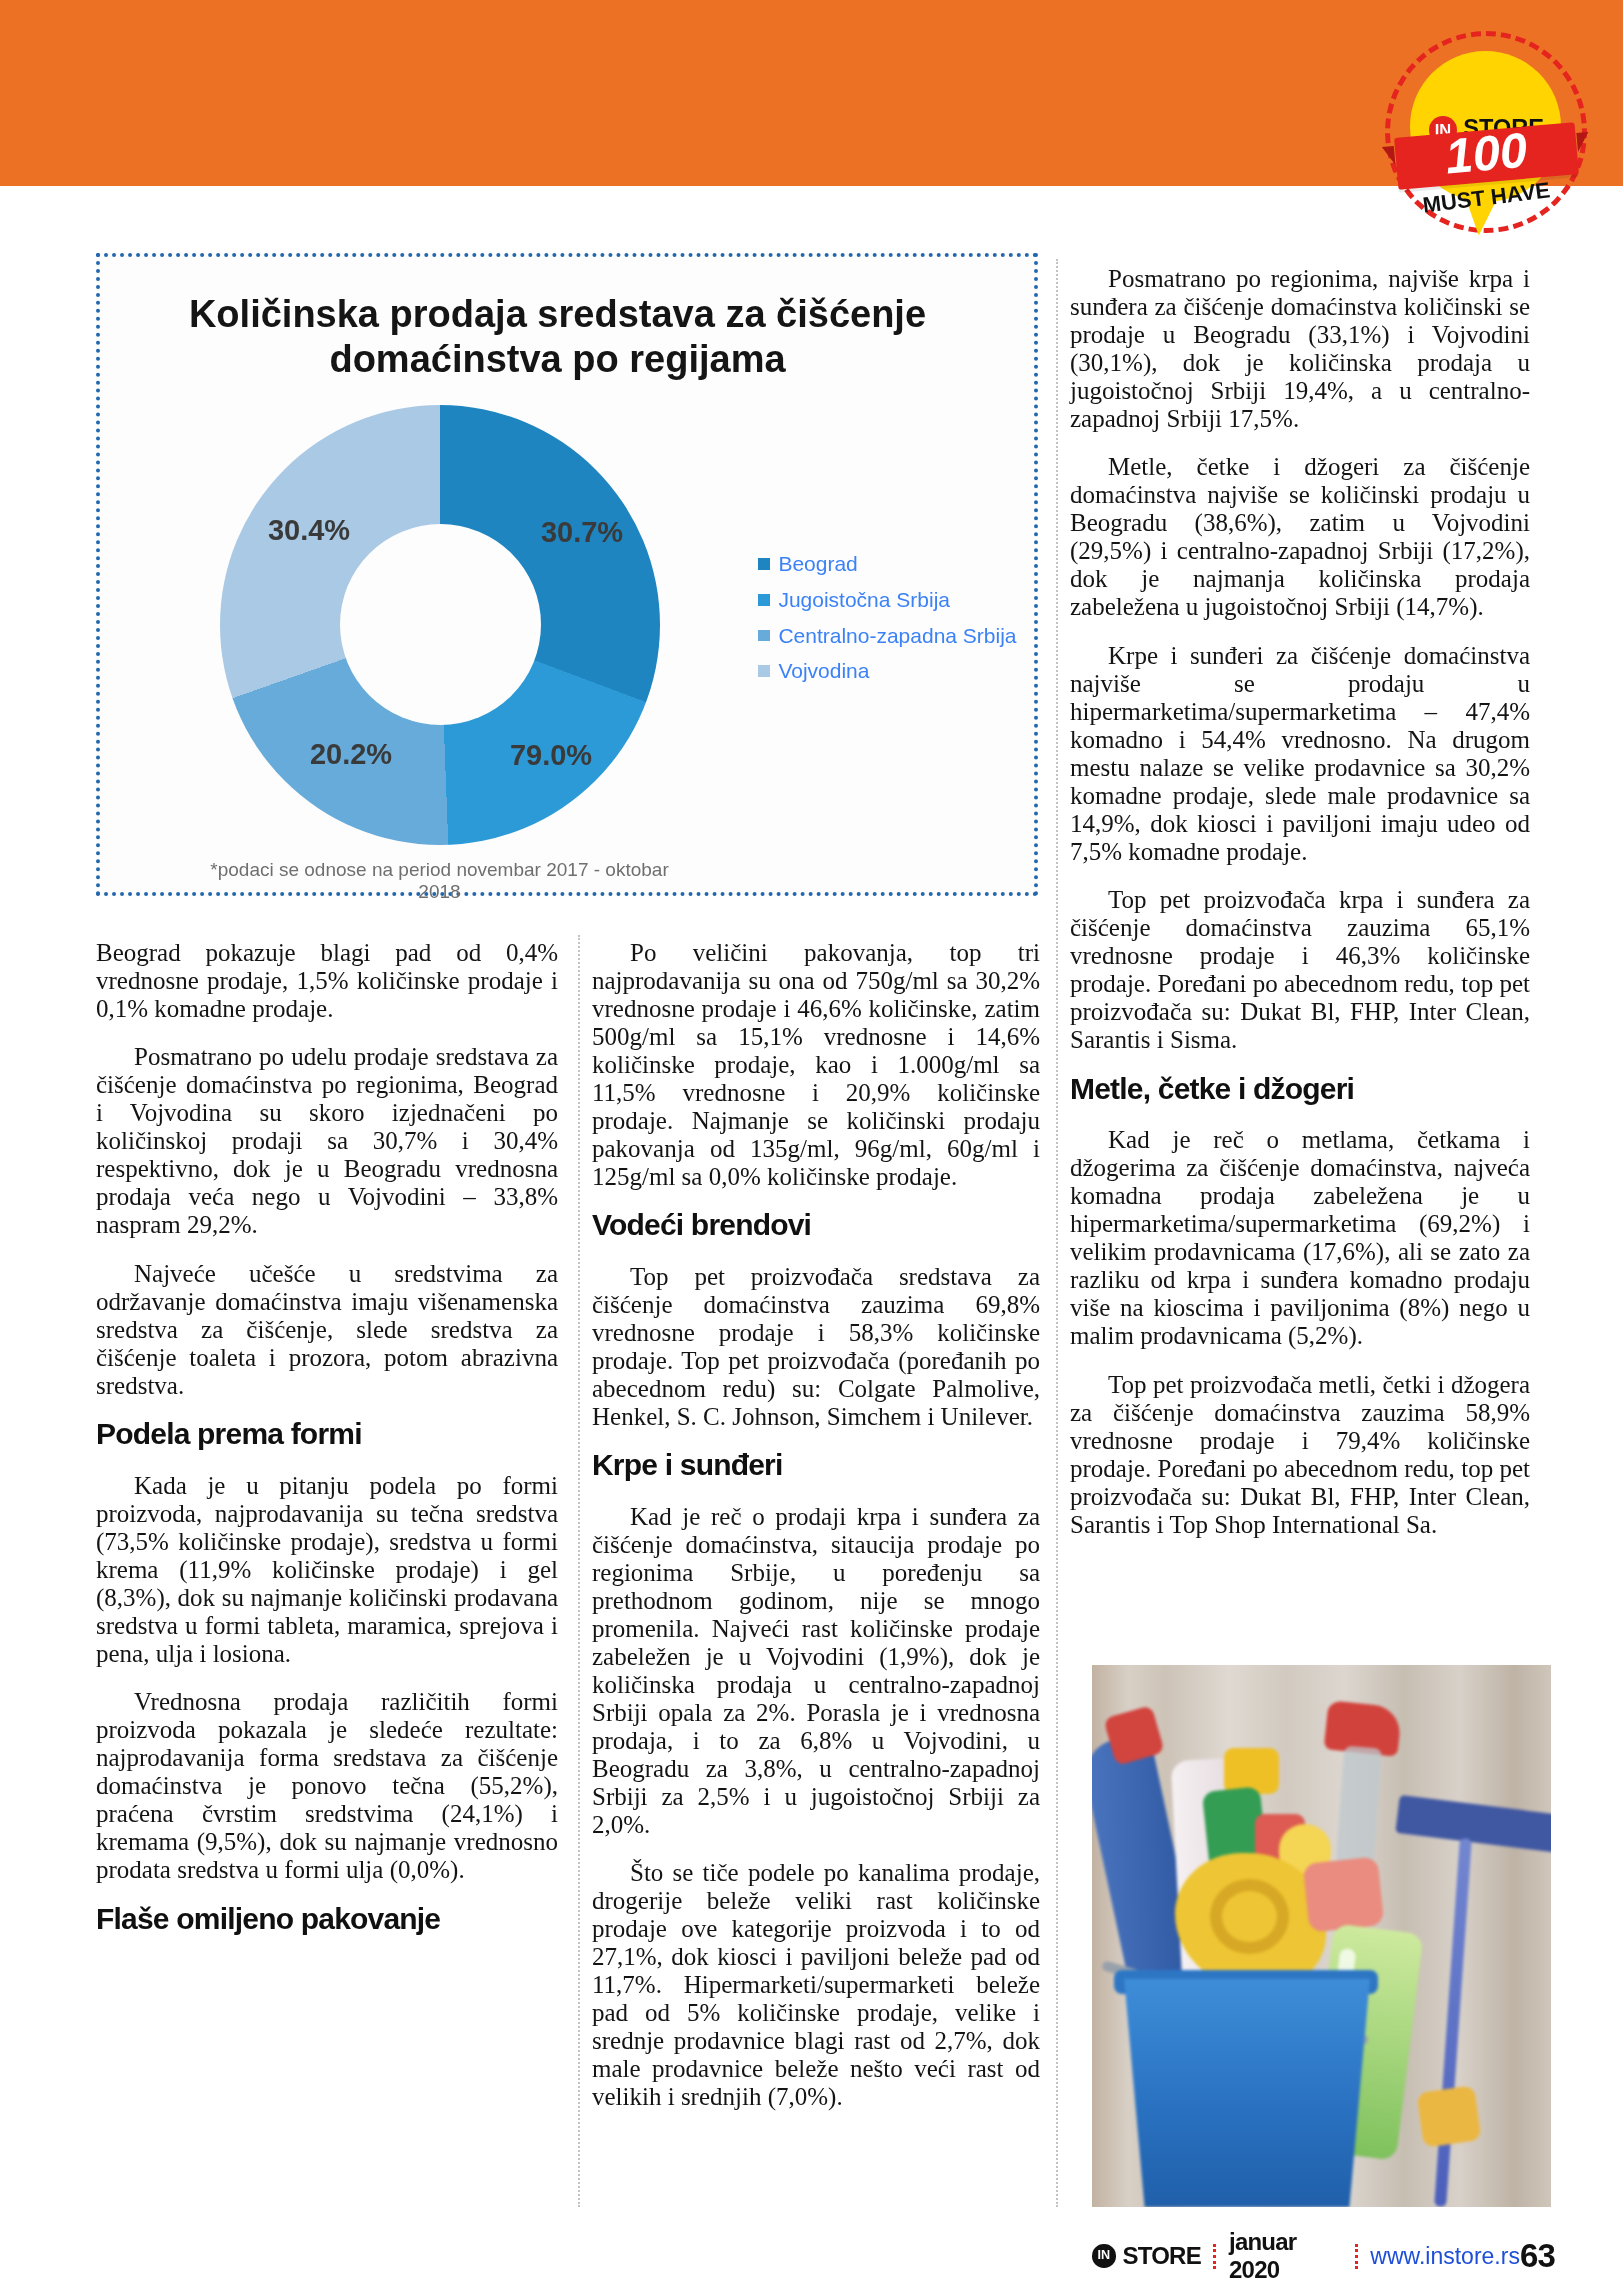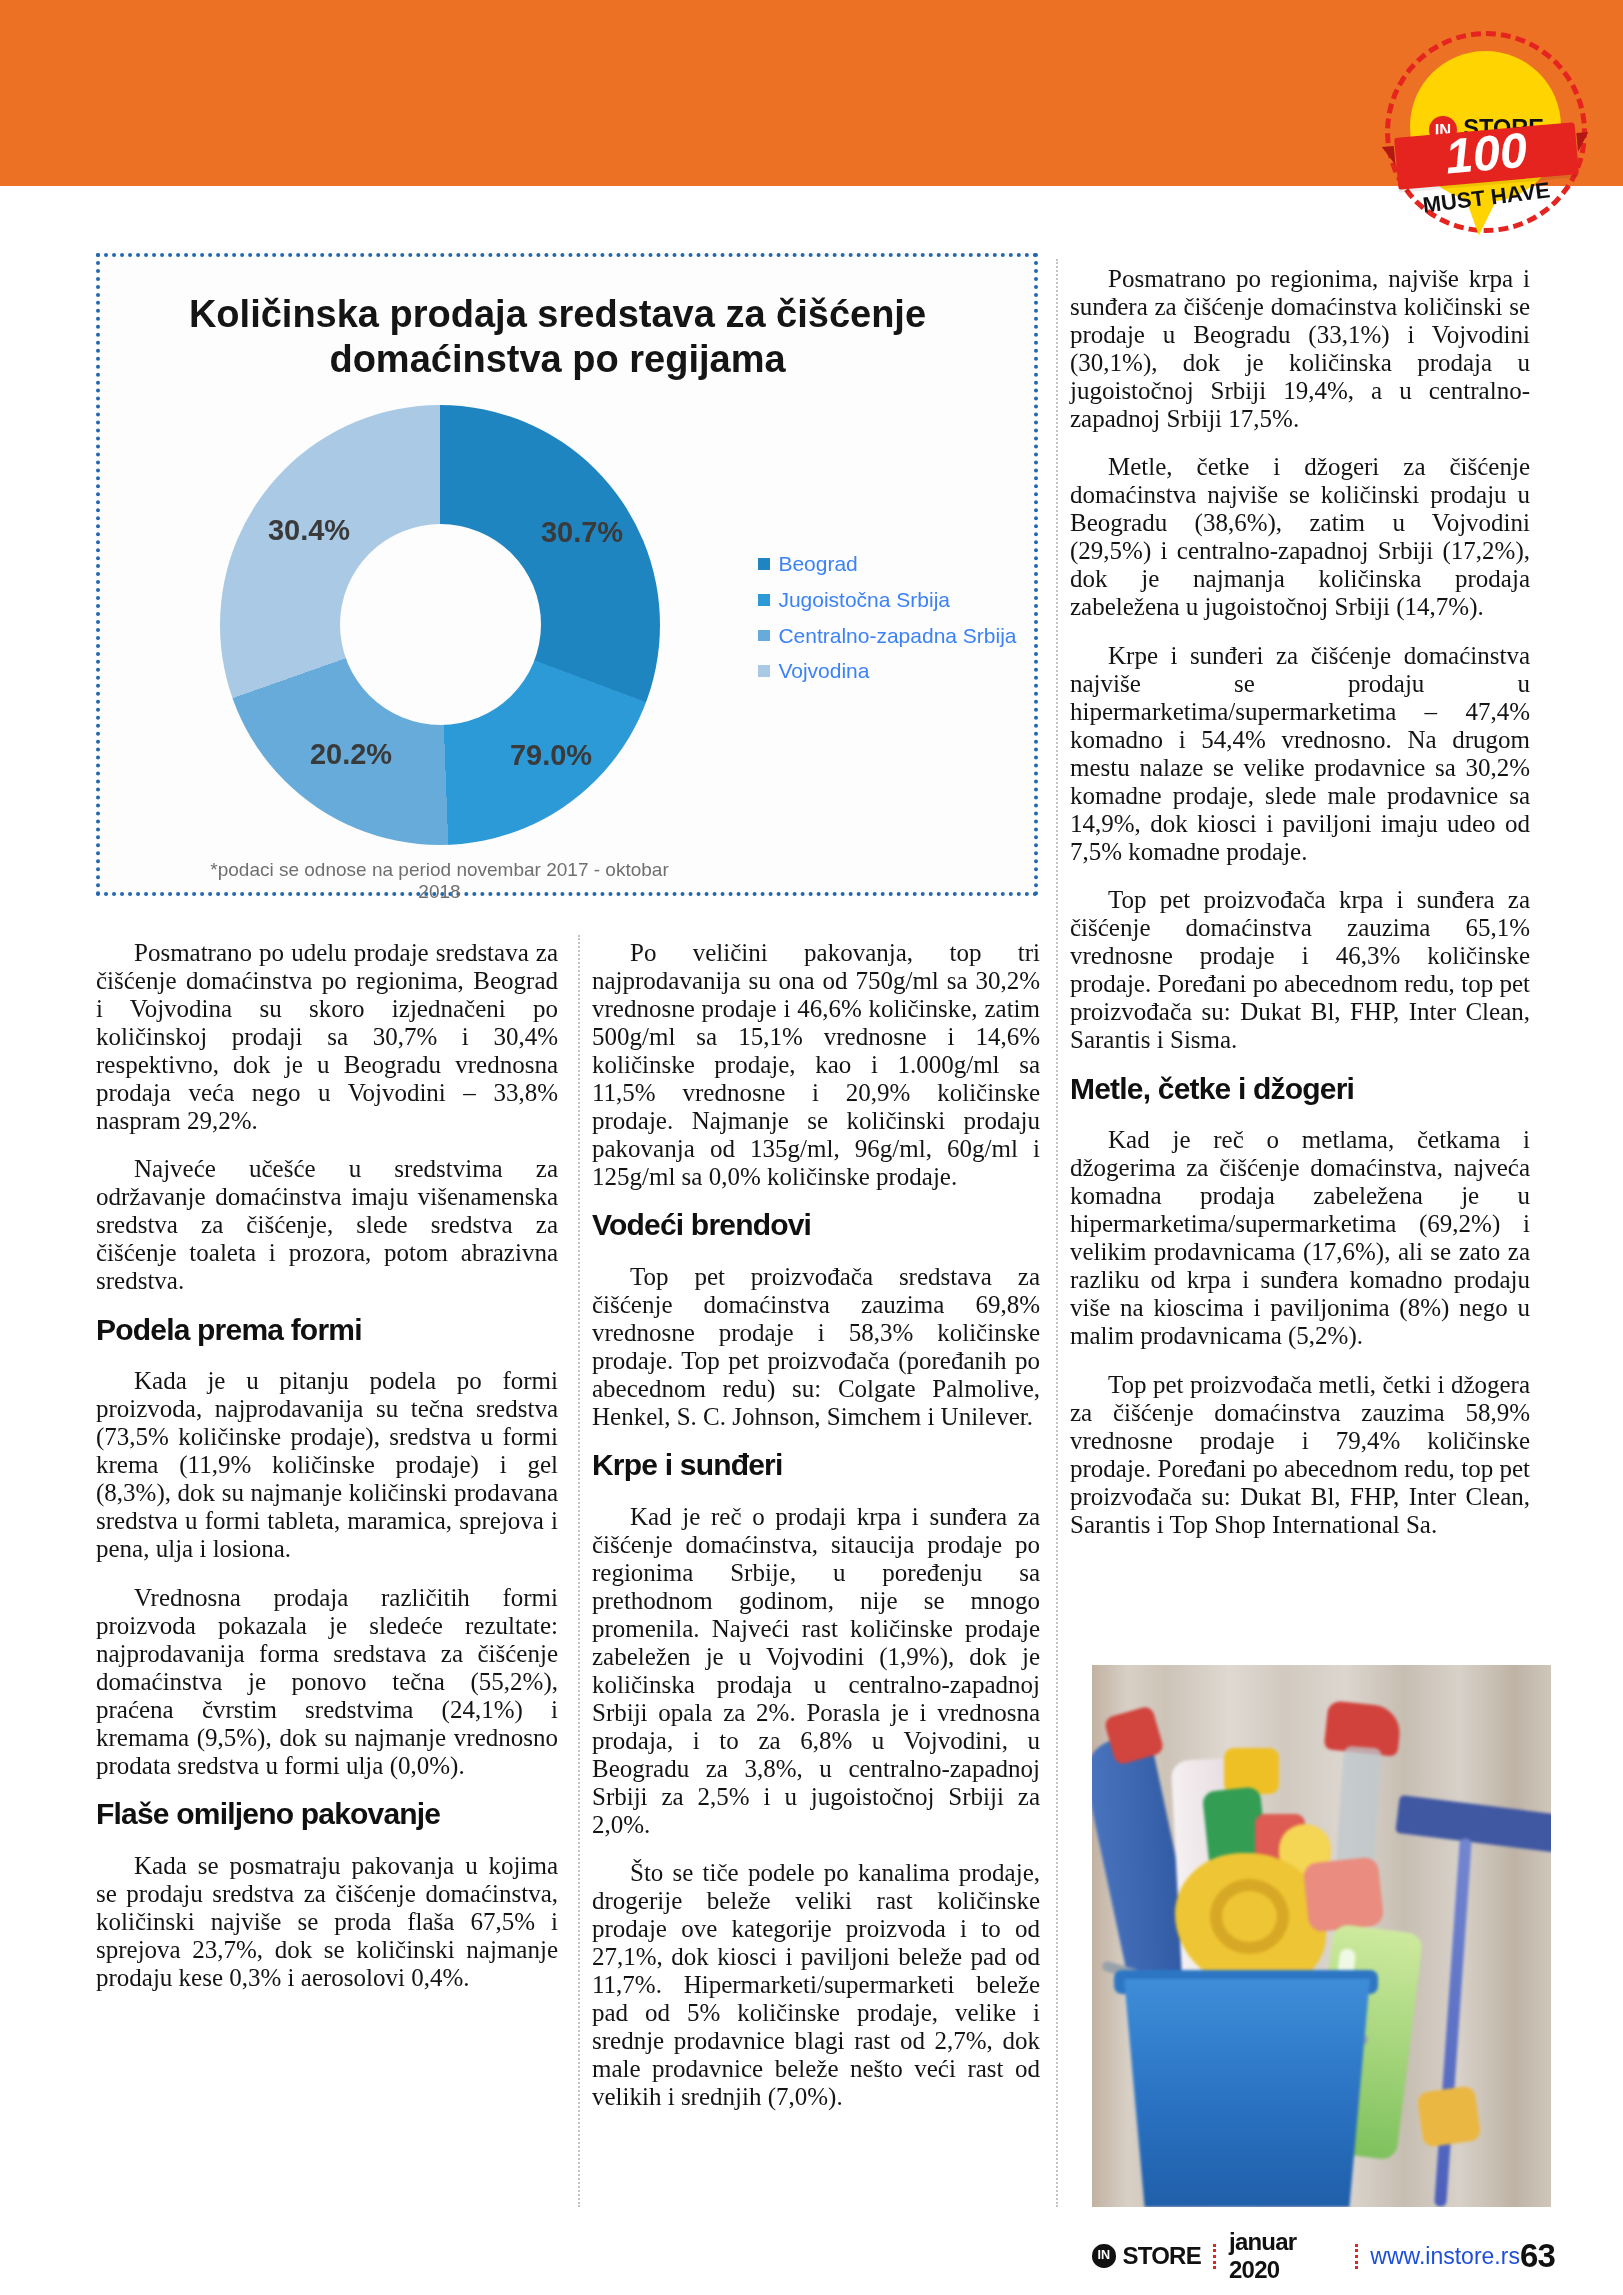--- a/index.html
+++ b/index.html
@@ -141,27 +141,27 @@
         <span>Vojvodina</span>
       </div>
     </div>
     <div class="chart-footnote">*podaci se odnose na period novembar 2017 - oktobar 2018</div>
   </div>
 
   <div class="colrule rule-a"></div>
   <div class="colrule rule-b"></div>
 
   <div class="col col-1">
+    <p>Beograd pokazuje blagi pad od 0,4% vrednosne prodaje, 1,5% količinske prodaje i 0,1% komadne prodaje.</p>
     <p class="indent">Posmatrano po udelu prodaje sredstava za čišćenje domaćinstva po regionima, Beograd i Vojvodina su skoro izjednačeni po količinskoj prodaji sa 30,7% i 30,4% respektivno, dok je u Beogradu vrednosna prodaja veća nego u Vojvodini – 33,8% naspram 29,2%.</p>
     <p class="indent">Najveće učešće u sredstvima za održavanje domaćinstva imaju višenamenska sredstva za čišćenje, slede sredstva za čišćenje toaleta i prozora, potom abrazivna sredstva.</p>
     <h3 class="sec-heading">Podela prema formi</h3>
     <p class="indent">Kada je u pitanju podela po formi proizvoda, najprodavanija su tečna sredstva (73,5% količinske prodaje), sredstva u formi krema (11,9% količinske prodaje) i gel (8,3%), dok su najmanje količinski prodavana sredstva u formi tableta, maramica, sprejova i pena, ulja i losiona.</p>
     <p class="indent">Vrednosna prodaja različitih formi proizvoda pokazala je sledeće rezultate: najprodavanija forma sredstava za čišćenje domaćinstva je ponovo tečna (55,2%), praćena čvrstim sredstvima (24,1%) i kremama (9,5%), dok su najmanje vrednosno prodata sredstva u formi ulja (0,0%).</p>
     <h3 class="sec-heading">Flaše omiljeno pakovanje</h3>
-    <p class="indent">Kada se posmatraju pakovanja u kojima se prodaju sredstva za čišćenje domaćinstva, količinski najviše se proda flaša 67,5% i sprejova 23,7%, dok se količinski najmanje prodaju kese 0,3% i aerosolovi 0,4%.</p>
   </div>
 
   <div class="col col-2">
     <p class="indent">Po veličini pakovanja, top tri najprodavanija su ona od 750g/ml sa 30,2% vrednosne prodaje i 46,6% količinske, zatim 500g/ml sa 15,1% vrednosne i 14,6% količinske prodaje, kao i 1.000g/ml sa 11,5% vrednosne i 20,9% količinske prodaje. Najmanje se količinski prodaju pakovanja od 135g/ml, 96g/ml, 60g/ml i 125g/ml sa 0,0% količinske prodaje.</p>
     <h3 class="sec-heading">Vodeći brendovi</h3>
     <p class="indent">Top pet proizvođača sredstava za čišćenje domaćinstva zauzima 69,8% vrednosne prodaje i 58,3% količinske prodaje. Top pet proizvođača (poređanih po abecednom redu) su: Colgate Palmolive, Henkel, S. C. Johnson, Simchem i Unilever.</p>
     <h3 class="sec-heading">Krpe i sunđeri</h3>
     <p class="indent">Kad je reč o prodaji krpa i sunđera za čišćenje domaćinstva, sitaucija prodaje po regionima Srbije, u poređenju sa prethodnom godinom, nije se mnogo promenila. Najveći rast količinske prodaje zabeležen je u Vojvodini (1,9%), dok je količinska prodaja u centralno-zapadnoj Srbiji opala za 2%. Porasla je i vrednosna prodaja, i to za 6,8% u Vojvodini, u Beogradu za 3,8%, u centralno-zapadnoj Srbiji za 2,5% i u jugoistočnoj Srbiji za 2,0%.</p>
     <p class="indent">Što se tiče podele po kanalima prodaje, drogerije beleže veliki rast količinske prodaje ove kategorije proizvoda i to od 27,1%, dok kiosci i paviljoni beleže pad od 11,7%. Hipermarketi/supermarketi beleže pad od 5% količinske prodaje, velike i srednje prodavnice blagi rast od 2,7%, dok male prodavnice beleže nešto veći rast od velikih i srednjih (7,0%).</p>
   </div>

